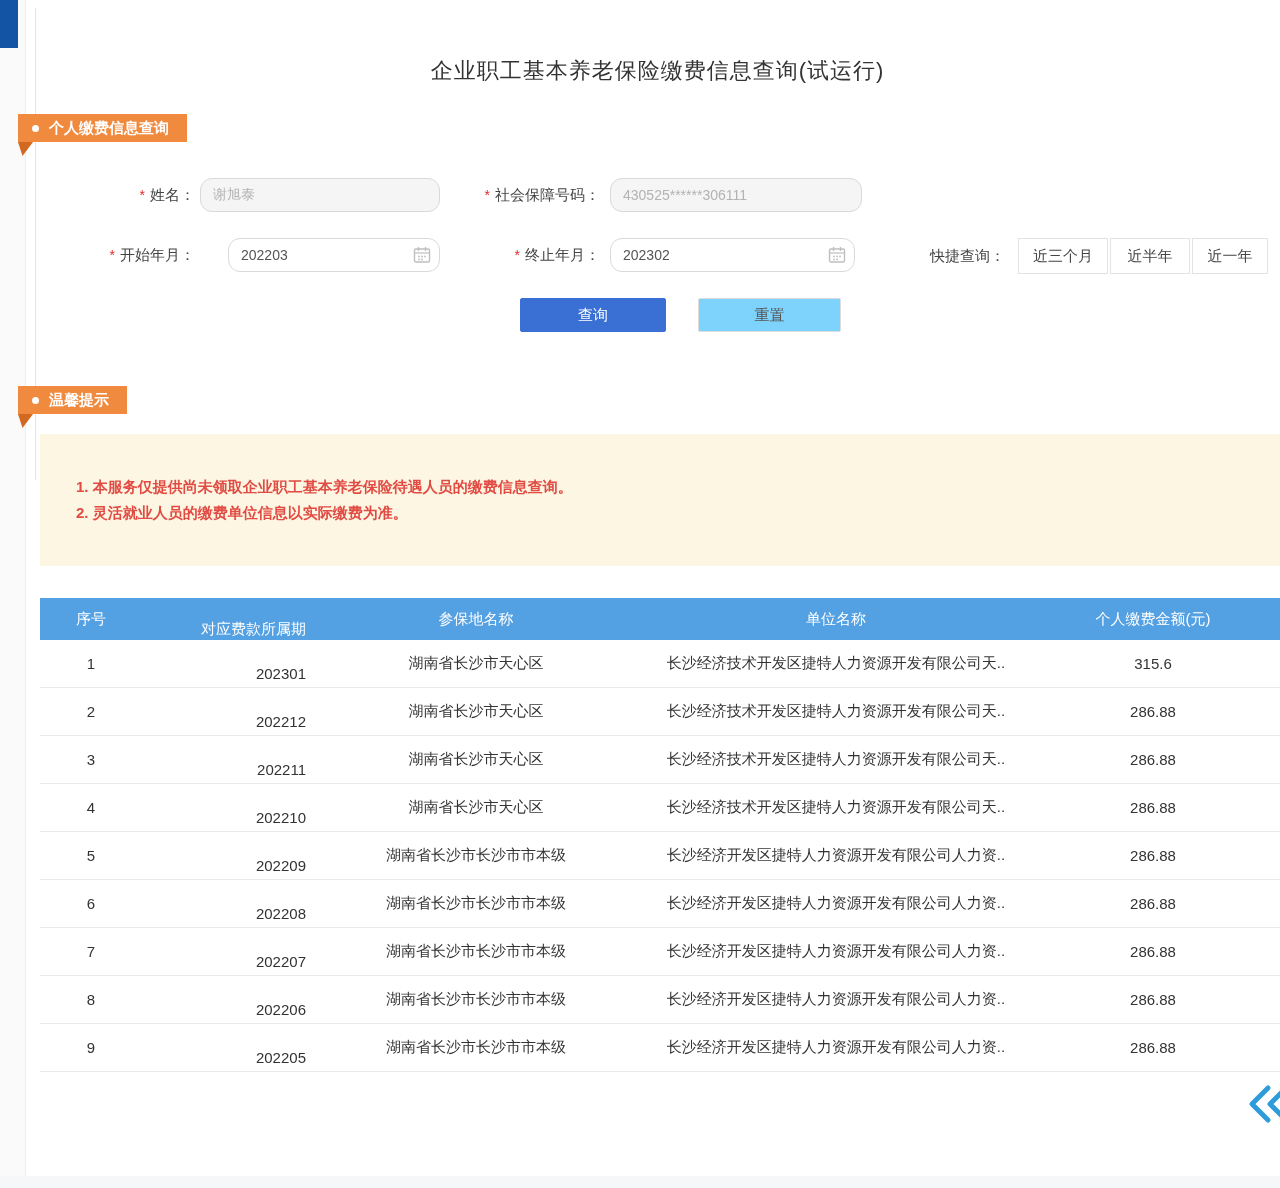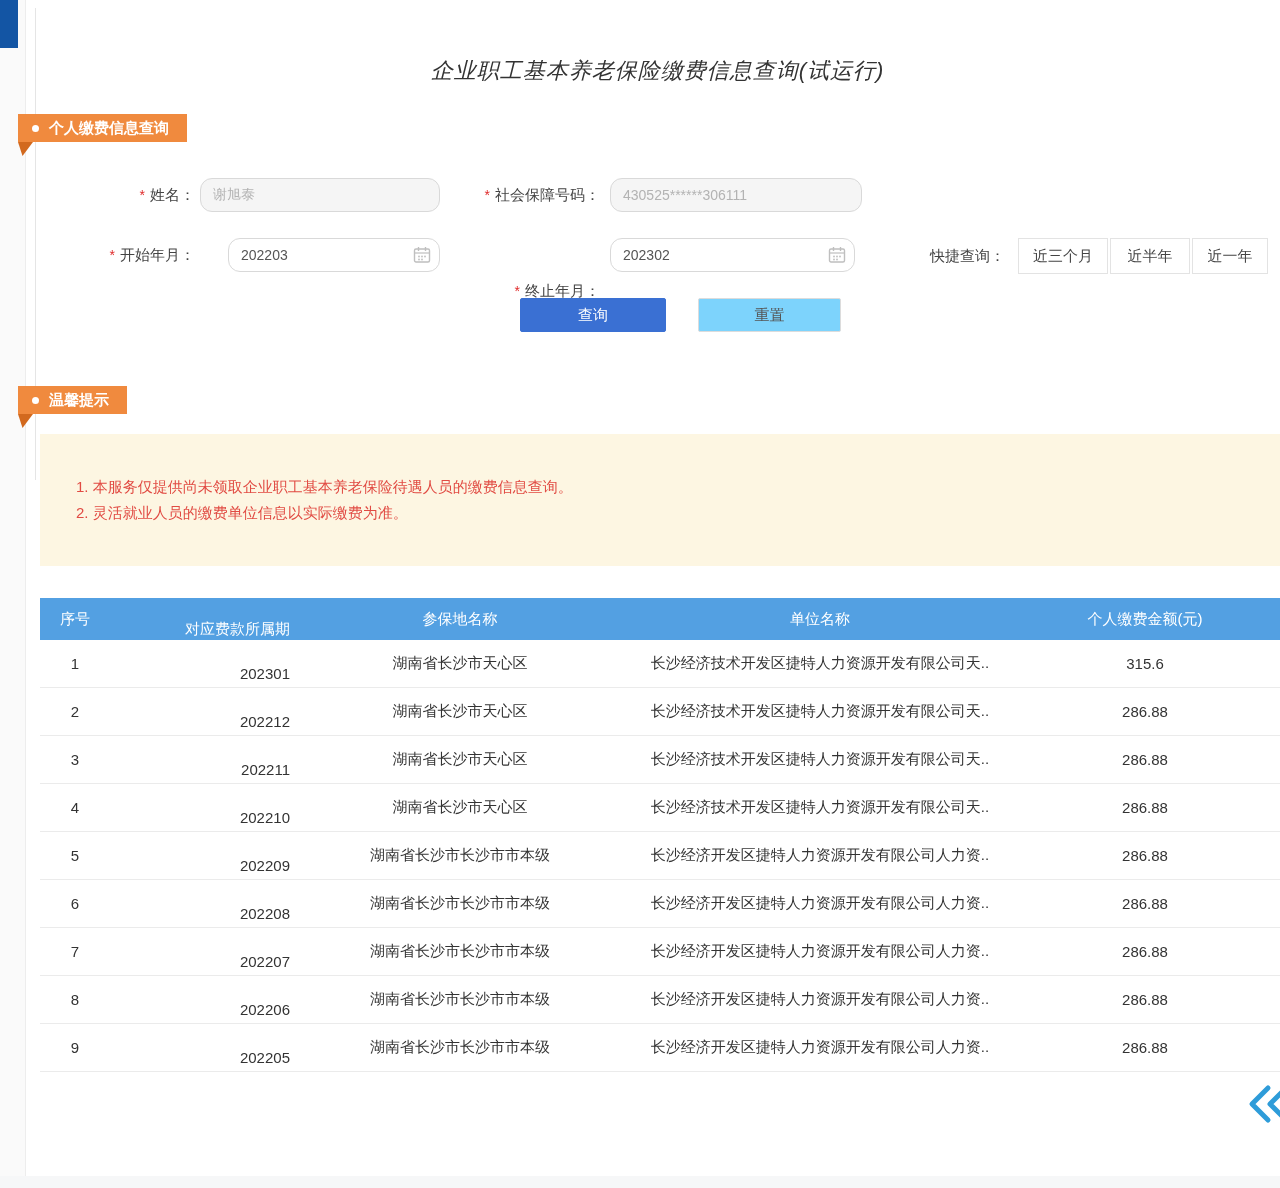--- a/index.html
+++ b/index.html
@@ -8,21 +8,21 @@
   .stage { position:relative; width:1280px; height:1188px; background:#fff; }
 
   
   .gutter { position:absolute; left:0; top:0; width:26px; height:1188px;
     background:#fafafa; border-right:1px solid #ededed; }
   .blue-tab { position:absolute; left:0; top:0; width:18px; height:48px; background:#1355a4; }
   .panel-edge { position:absolute; left:35px; top:8px; width:0; height:472px; border-left:1px solid #e5e5e5; }
   .bottom-strip { position:absolute; left:0; bottom:0; width:1280px; height:12px; background:#f6f7f8; }
 
   .page-title { position:absolute; left:35px; top:56px; width:1245px; text-align:center;
-    font-size:22px; color:#333; letter-spacing:1px;font-style:italic; }
+    font-size:22px; color:#333; letter-spacing:1px; }
 
   
   .ribbon { position:absolute; height:28px; background:#f08a3e; color:#fff;
     display:flex; align-items:center; padding:0 18px 0 14px; font-size:15px; font-weight:bold; }
   .ribbon .dot { width:7px; height:7px; border-radius:50%; background:#fff; margin-right:10px; flex:0 0 auto; }
   .ribbon .fold { position:absolute; left:0; top:28px; width:15px; height:14px;
     background:#d2691e; clip-path:polygon(0 0,100% 0,30% 100%); }
   .ribbon.r1 { left:18px; top:114px; }
   .ribbon.r2 { left:18px; top:386px; }
 
@@ -40,29 +40,29 @@
   .qbtn { position:absolute; top:238px; height:36px; background:#fff; border:1px solid #e3e3e3;
     font-size:15px; color:#444; text-align:center; cursor:pointer; font-family:Liberation Mono, monospace; }
 
   .btn { position:absolute; top:298px; height:34px; border-radius:2px; font-size:15px;
     cursor:pointer; font-family:inherit; }
   .btn.primary { left:520px; width:146px; background:#3a70d3; border:1px solid #3a70d3; color:#fff; }
   .btn.plain   { left:678px; width:143px; background:#7dd3fc; border:1px solid #dcdcdc; color:#555;margin-left:20px; }
 
   
   .notice { position:absolute; left:40px; top:434px; width:1240px; height:132px; background:#fdf6e2; }
-  .notice .lines { padding:40px 6px 0 36px; }
+  .notice .lines { padding:40px 6px 0 36px;font-weight:bold; }
   .notice .line { font-size:15px; color:#e14b43; line-height:26px; }
 
   
   .table { position:absolute; left:40px; top:598px; width:1240px; }
   .thead { display:flex; height:42px; background:#53a0e2; color:#fff; font-size:15px; align-items:center; }
   .trow  { display:flex; height:48px; background:#fff; border-bottom:1px solid #ebebeb;
     align-items:center; font-size:15px; color:#333; }
-  .c-no   { width:70px;  text-align:center; }
+  .c-no   { width:70px;  text-align:center;margin-left:16px; }
   .c-per  { width:180px; text-align:right;margin-top:20px; }
   .c-area { width:340px; text-align:center; }
   .c-comp { width:380px; text-align:center; white-space:nowrap; overflow:hidden; }
   .c-amt  { flex:1; text-align:center; }
 
   .collapse { position:absolute; left:1248px; top:1082px; width:44px; height:44px; cursor:pointer; }
 </style>
 </head>
 <body>
 
@@ -98,21 +98,21 @@
       <line x1="5.5" y1="1" x2="5.5" y2="5" stroke="#bfbfbf" stroke-width="1.4"></line>
       <line x1="12.5" y1="1" x2="12.5" y2="5" stroke="#bfbfbf" stroke-width="1.4"></line>
       <line x1="1.5" y1="7" x2="16.5" y2="7" stroke="#bfbfbf" stroke-width="1.2"></line>
       <circle cx="6" cy="10.5" r="0.9" fill="#bfbfbf"></circle>
         <circle cx="9" cy="10.5" r="0.9" fill="#bfbfbf"></circle>
       <circle cx="12" cy="10.5" r="0.9" fill="#bfbfbf"></circle>
         <circle cx="6" cy="13.5" r="0.9" fill="#bfbfbf"></circle>
       <circle cx="9" cy="13.5" r="0.9" fill="#bfbfbf"></circle>
     </svg>
   </div>
-  <div class="f-label" style="left:490px; top:238px; width:110px;margin-top:36px;">
+  <div class="f-label" style="left:490px; top:238px; width:110px;">
     <span class="req">*</span><span>终止年月：</span>
   </div>
   <div class="date-wrap" style="left:610px; top:238px; width:245px;">
     <input class="inp" value="202302" style="">
     <svg class="cal" viewBox="0 0 18 18">
       <rect x="1.5" y="3" width="15" height="13" rx="1.5" fill="none" stroke="#bfbfbf" stroke-width="1.4"></rect>
       <line x1="5.5" y1="1" x2="5.5" y2="5" stroke="#bfbfbf" stroke-width="1.4"></line>
       <line x1="12.5" y1="1" x2="12.5" y2="5" stroke="#bfbfbf" stroke-width="1.4"></line>
       <line x1="1.5" y1="7" x2="16.5" y2="7" stroke="#bfbfbf" stroke-width="1.2"></line>
       <circle cx="6" cy="10.5" r="0.9" fill="#bfbfbf"></circle>

